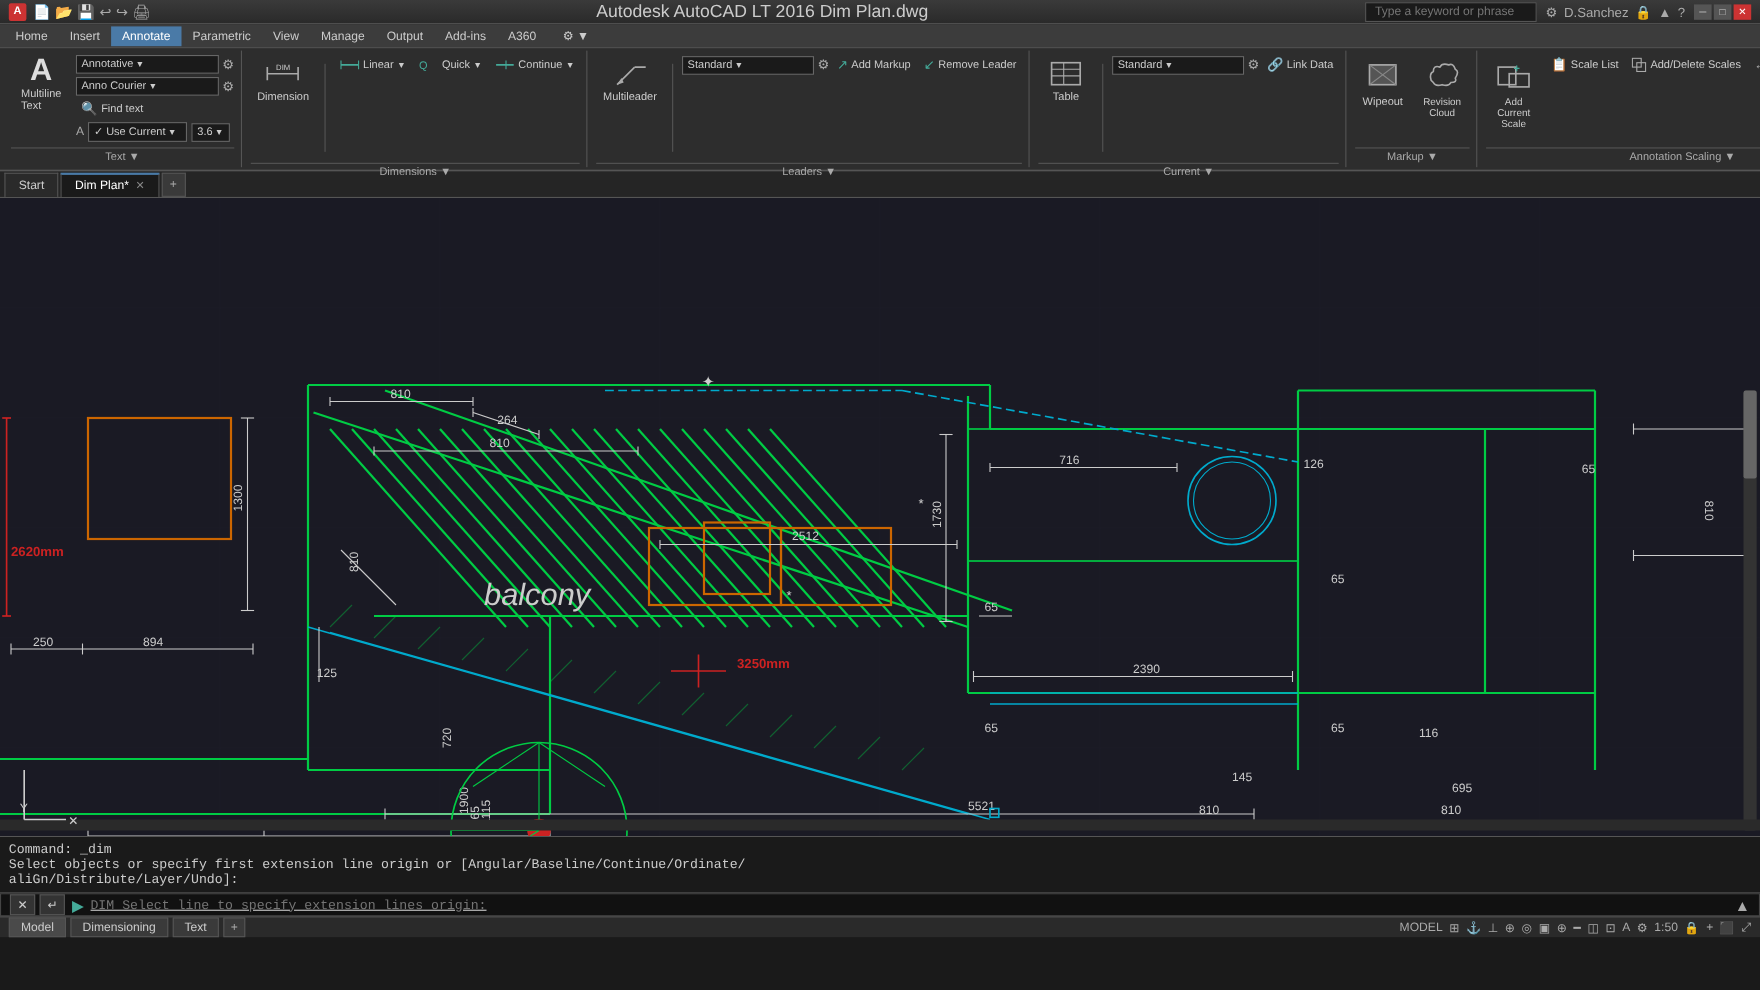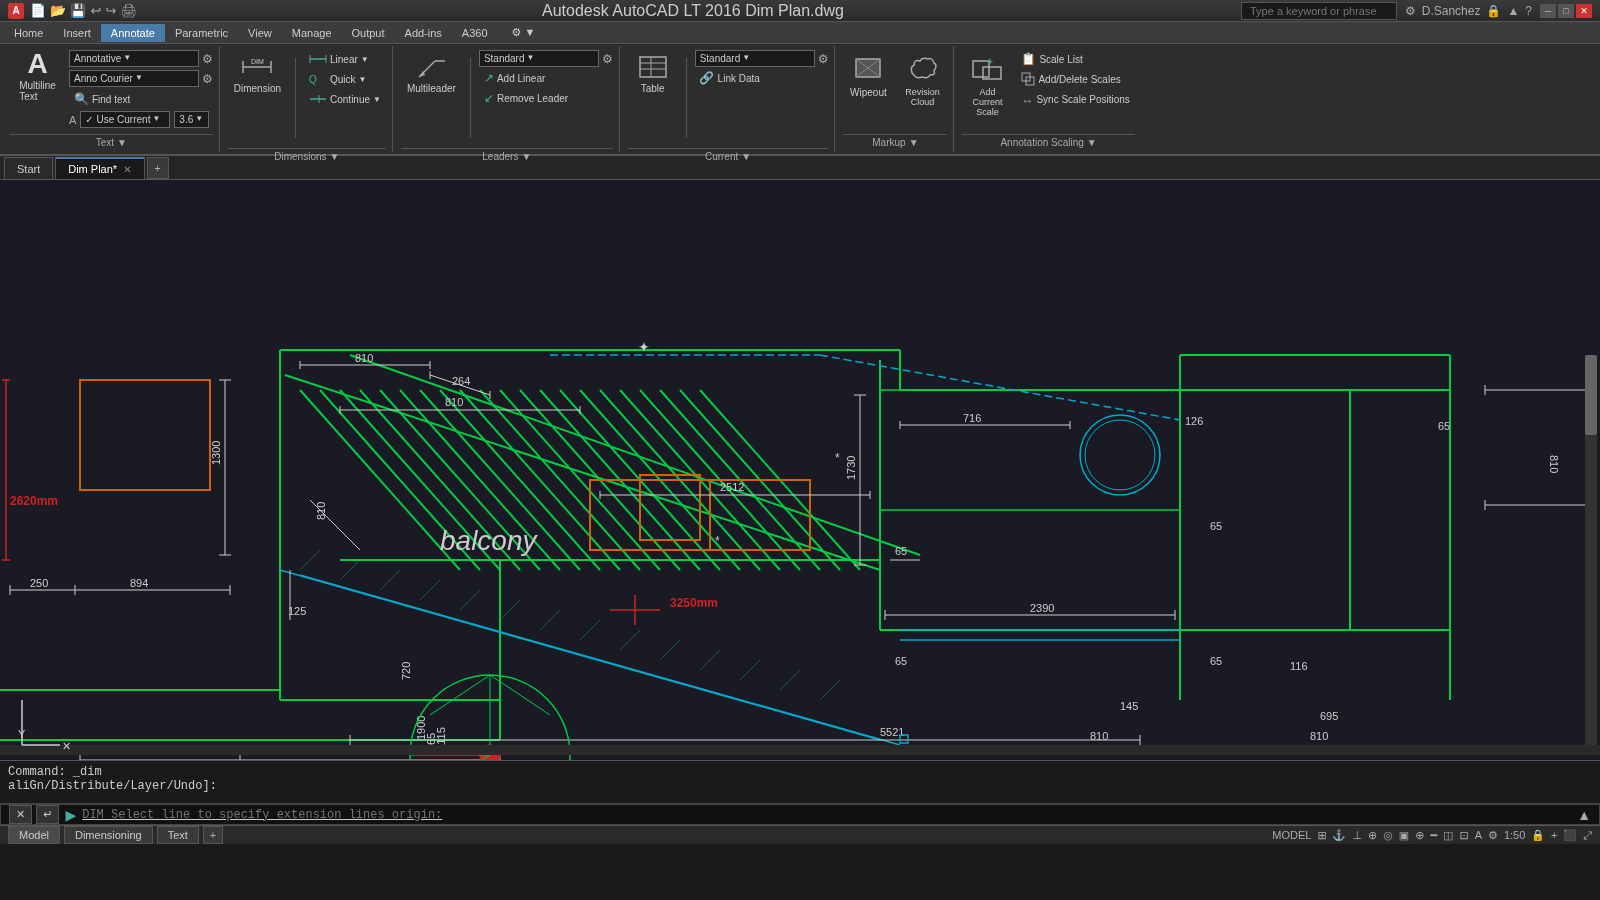--- a/index.html
+++ b/index.html
@@ -110,21 +110,21 @@
       align-items: center;
       gap: 3px;
       padding: 2px 5px;
       cursor: pointer;
       border-radius: 2px;
       color: #ccc;
       font-size: 10px;
       white-space: nowrap;
     }
 
-    .ribbon-col { display: flex; flex-direction: column; gap: 2px; }
+    .ribbon-col { display: flex; gap: 2px; }
     .multiline-btn {
       display: flex;
       flex-direction: column;
       align-items: center;
       justify-content: center;
       min-width: 55px;
       cursor: pointer;
       color: #ccc;
       font-size: 10px;
       gap: 2px;
@@ -138,21 +138,21 @@
       gap: 3px;
     }
     .dropdown-box {
       background: #1a1a1a;
       border: 1px solid #666;
       color: #ccc;
       padding: 2px 4px;
       font-size: 10px;
       cursor: pointer;
       display: flex;
-      align-items: flex-start;
+      align-items: center;
       gap: 2px;
     }
     .dropdown-box .arrow { font-size: 8px; }
 
     
     #tabs {
       height: 24px;
       background: #252525;
       display: flex;
       align-items: flex-end;
@@ -391,21 +391,21 @@
         <div class="ribbon-col">
           <div class="dropdown-row">
             <div class="dropdown-box" style="width:120px;">
               <span>Standard</span>
               <span class="arrow"> ▼</span>
             </div>
             <span style="font-size:12px; color:#aaa;">⚙</span>
           </div>
           <div class="ribbon-btn-sm">
             <span style="font-size:12px; color:#4a9;">↗</span>
-            <span>Add Linear</span>
+            <span>Add Markup</span>
           </div>
           <div class="ribbon-btn-sm">
             <span style="font-size:12px; color:#4a9;">↙</span>
             <span>Remove Leader</span>
           </div>
         </div>
       </div>
       <div class="ribbon-group-label">
         <span>Leaders</span>
         <span>▼</span>
@@ -768,20 +768,21 @@
     <line x1="22" y1="745" x2="22" y2="700" stroke="#cccccc" stroke-width="1.5" transform="translate(0,-180)"></line>
     <line x1="22" y1="745" x2="60" y2="745" stroke="#cccccc" stroke-width="1.5" transform="translate(0,-180)"></line>
     <text x="18" y="558" fill="#cccccc" font-family="Arial" font-size="11">Y</text>
     <text x="62" y="570" fill="#cccccc" font-family="Arial" font-size="11">✕</text>
   </svg>
 </div>
 
 <div id="statusbar">
   <div id="command-area">
     <div>Command: _dim</div>
+    <div>Select objects or specify first extension line origin or [Angular/Baseline/Continue/Ordinate/</div>
     <div>aliGn/Distribute/Layer/Undo]:</div>
   </div>
   <div id="command-line">
     <div class="cmd-btns">
       <button class="cmd-btn">✕</button>
       <button class="cmd-btn">↵</button>
     </div>
     <span style="color:#4a9; font-size:14px;">▶</span>
     <input type="text" id="command-input" class="command-input" placeholder="DIM Select line to specify extension lines origin:" style="">
     <span class="expand-btn">▲</span>

